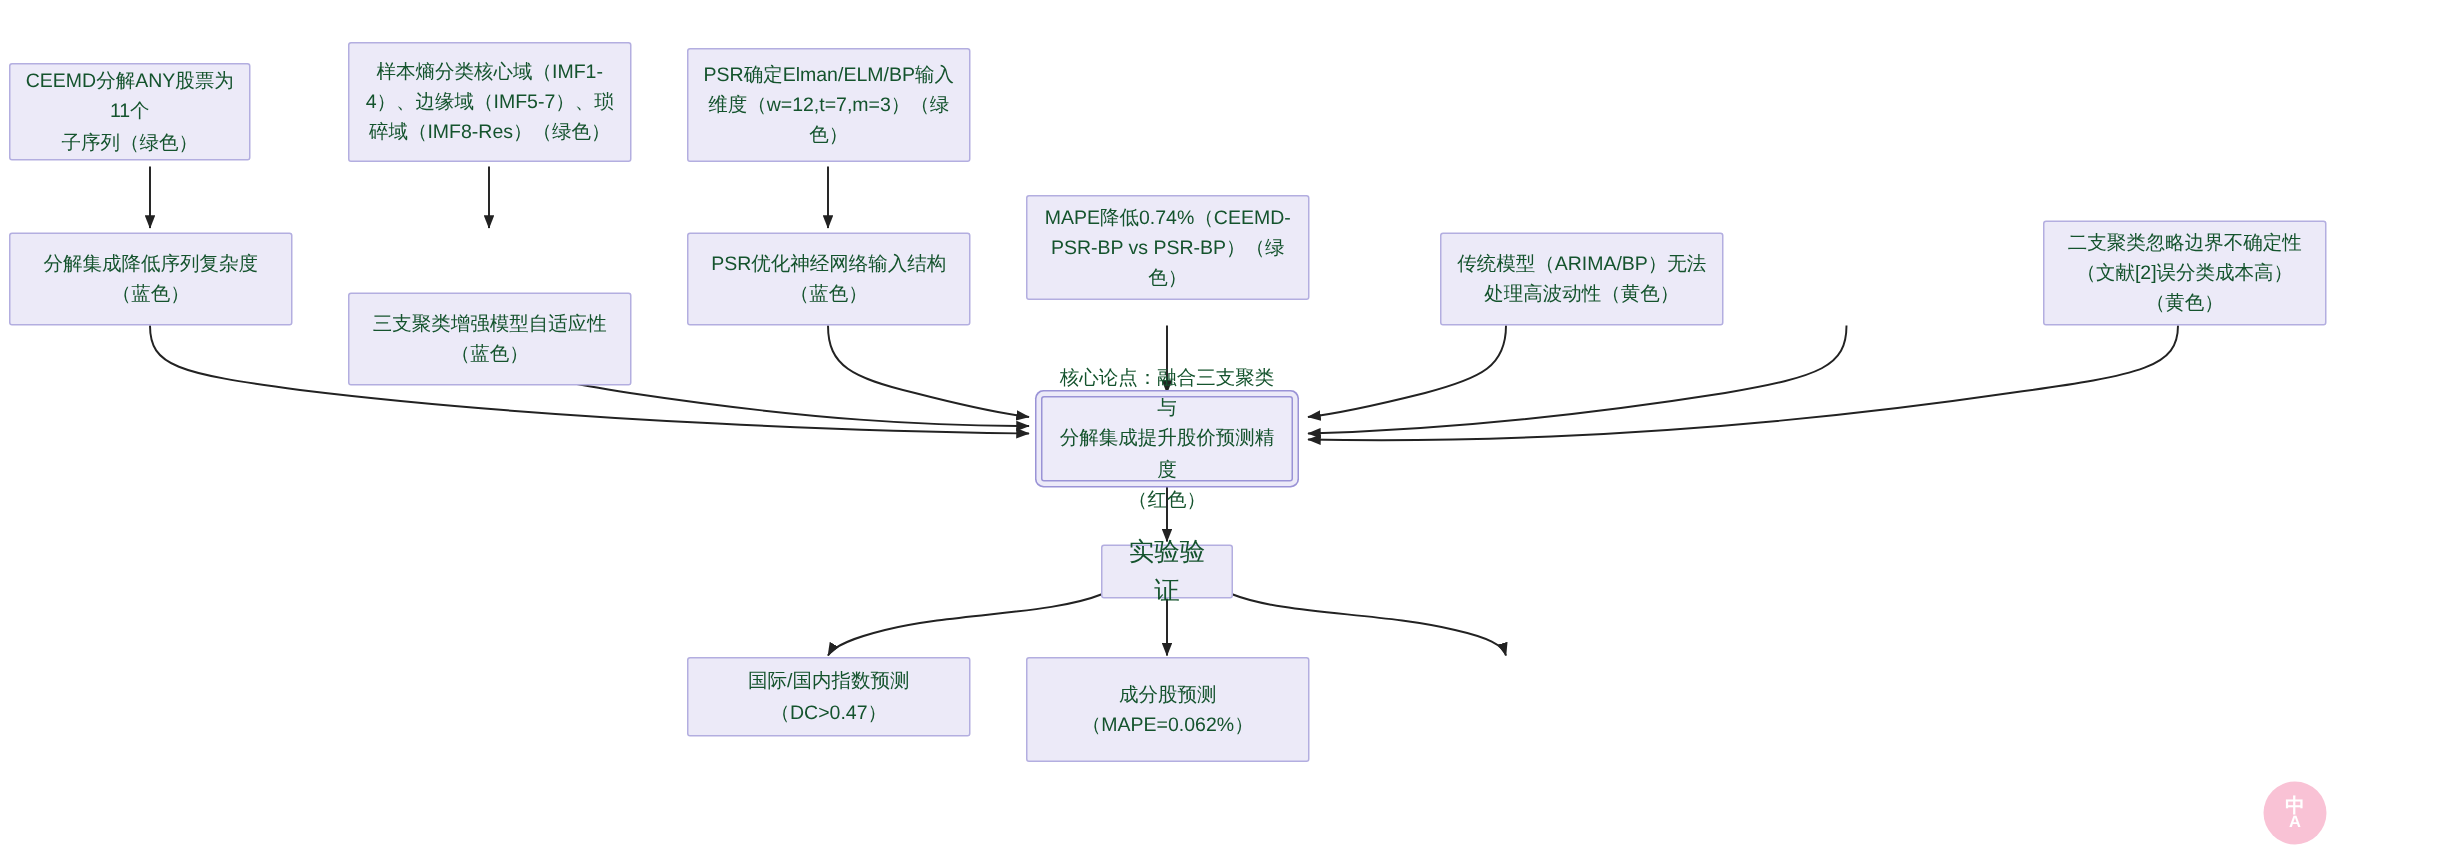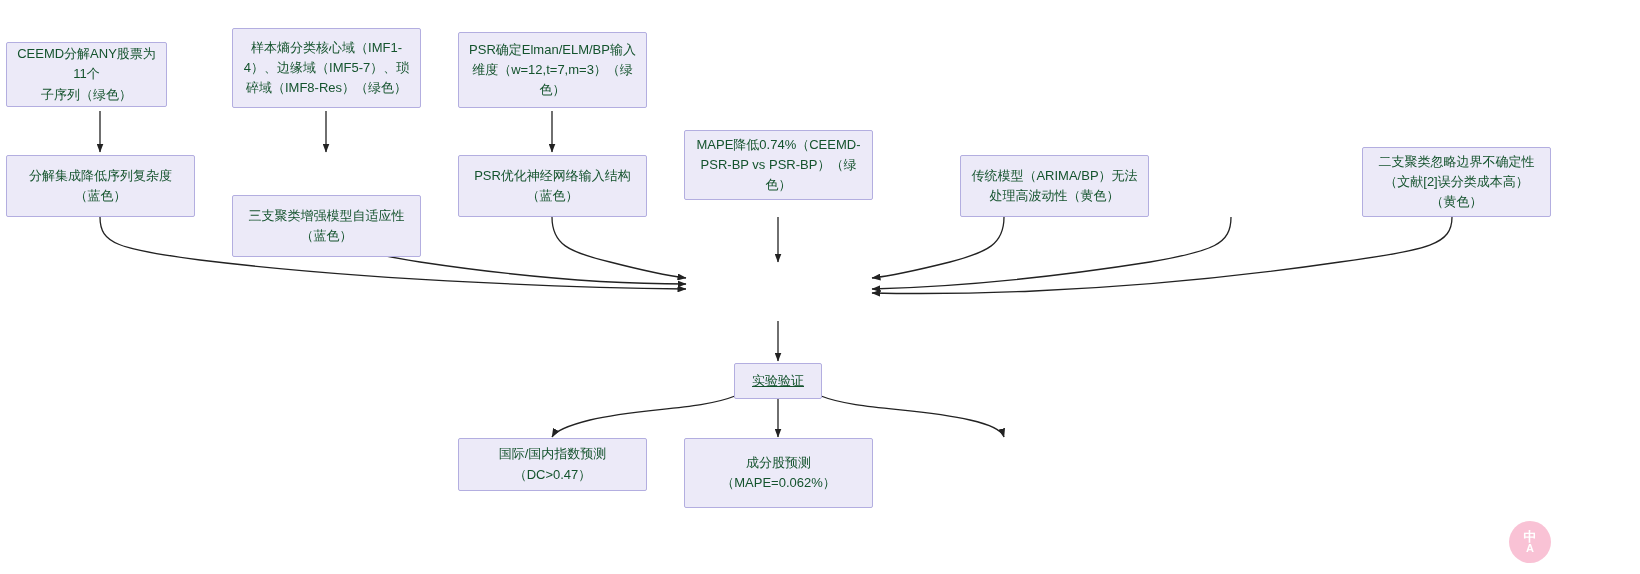--- a/index.html
+++ b/index.html
@@ -45,22 +45,21 @@
     display: block;
     width: 100%;
     white-space: pre-line;
   }
   .node.core {
     border: 1px solid #9a93d6;
     box-shadow: 0 0 0 3px #ECEAF8, 0 0 0 4px #9a93d6;
     background: #EDEBF9;
   }
   .node.small {
-    font-size: 13px;
-    text-decoration: underline;
+    font-size: 17px;
   }
   .watermark {
     position: absolute;
     width: 42px;
     height: 42px;
     border-radius: 50%;
     background: #F8B8CE;
     display: flex;
     flex-direction: column;
     align-items: center;
@@ -153,20 +152,25 @@
 处理高波动性（黄色）</span>
   </div>
 
 
   <div class="node" style="left:1362px; top:147px; width:189px; height:70px;">
     <span class="label">二支聚类忽略边界不确定性
 （文献[2]误分类成本高）
 （黄色）</span>
   </div>
 
+  <div class="node core" style="left:694px; top:264px; width:168px; height:57px;">
+    <span class="label">核心论点：融合三支聚类与
+分解集成提升股价预测精度
+（红色）</span>
+  </div>
 
   <div class="node small" style="left:734px; top:363px; width:88px; height:36px;">
     <span class="label">实验验证</span>
   </div>
 
   <div class="node" style="left:458px; top:438px; width:189px; height:53px;">
     <span class="label">国际/国内指数预测
 （DC&gt;0.47）</span>
   </div>
 

